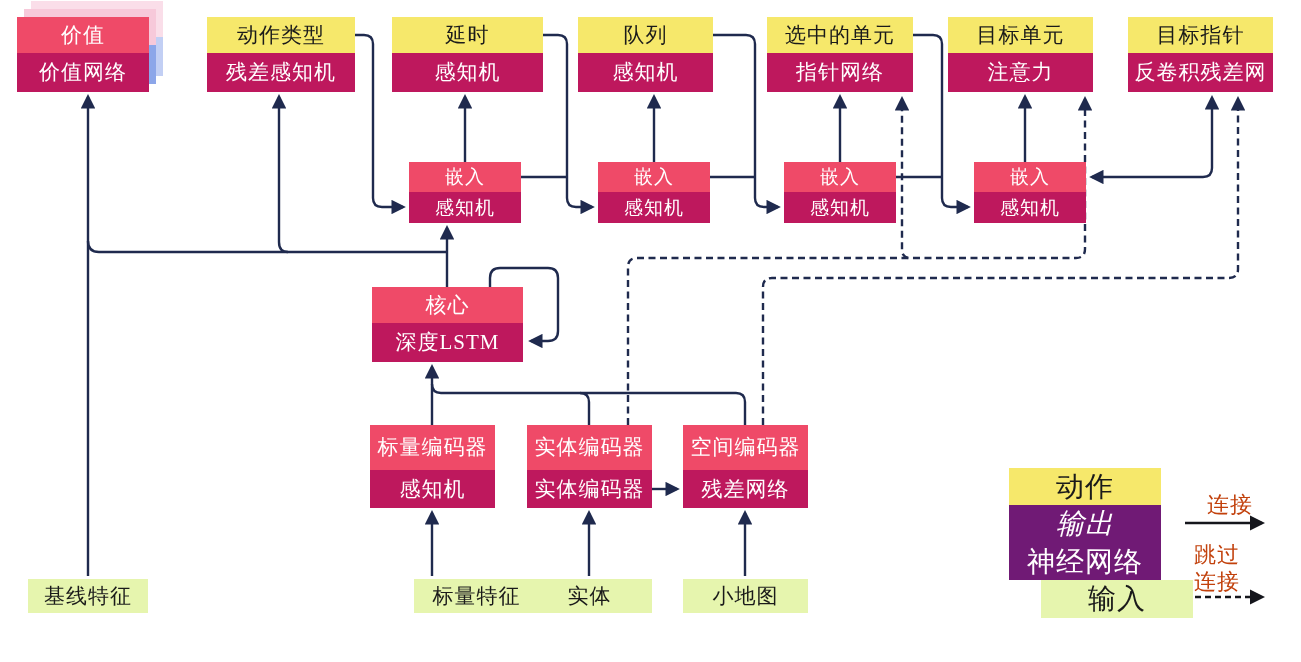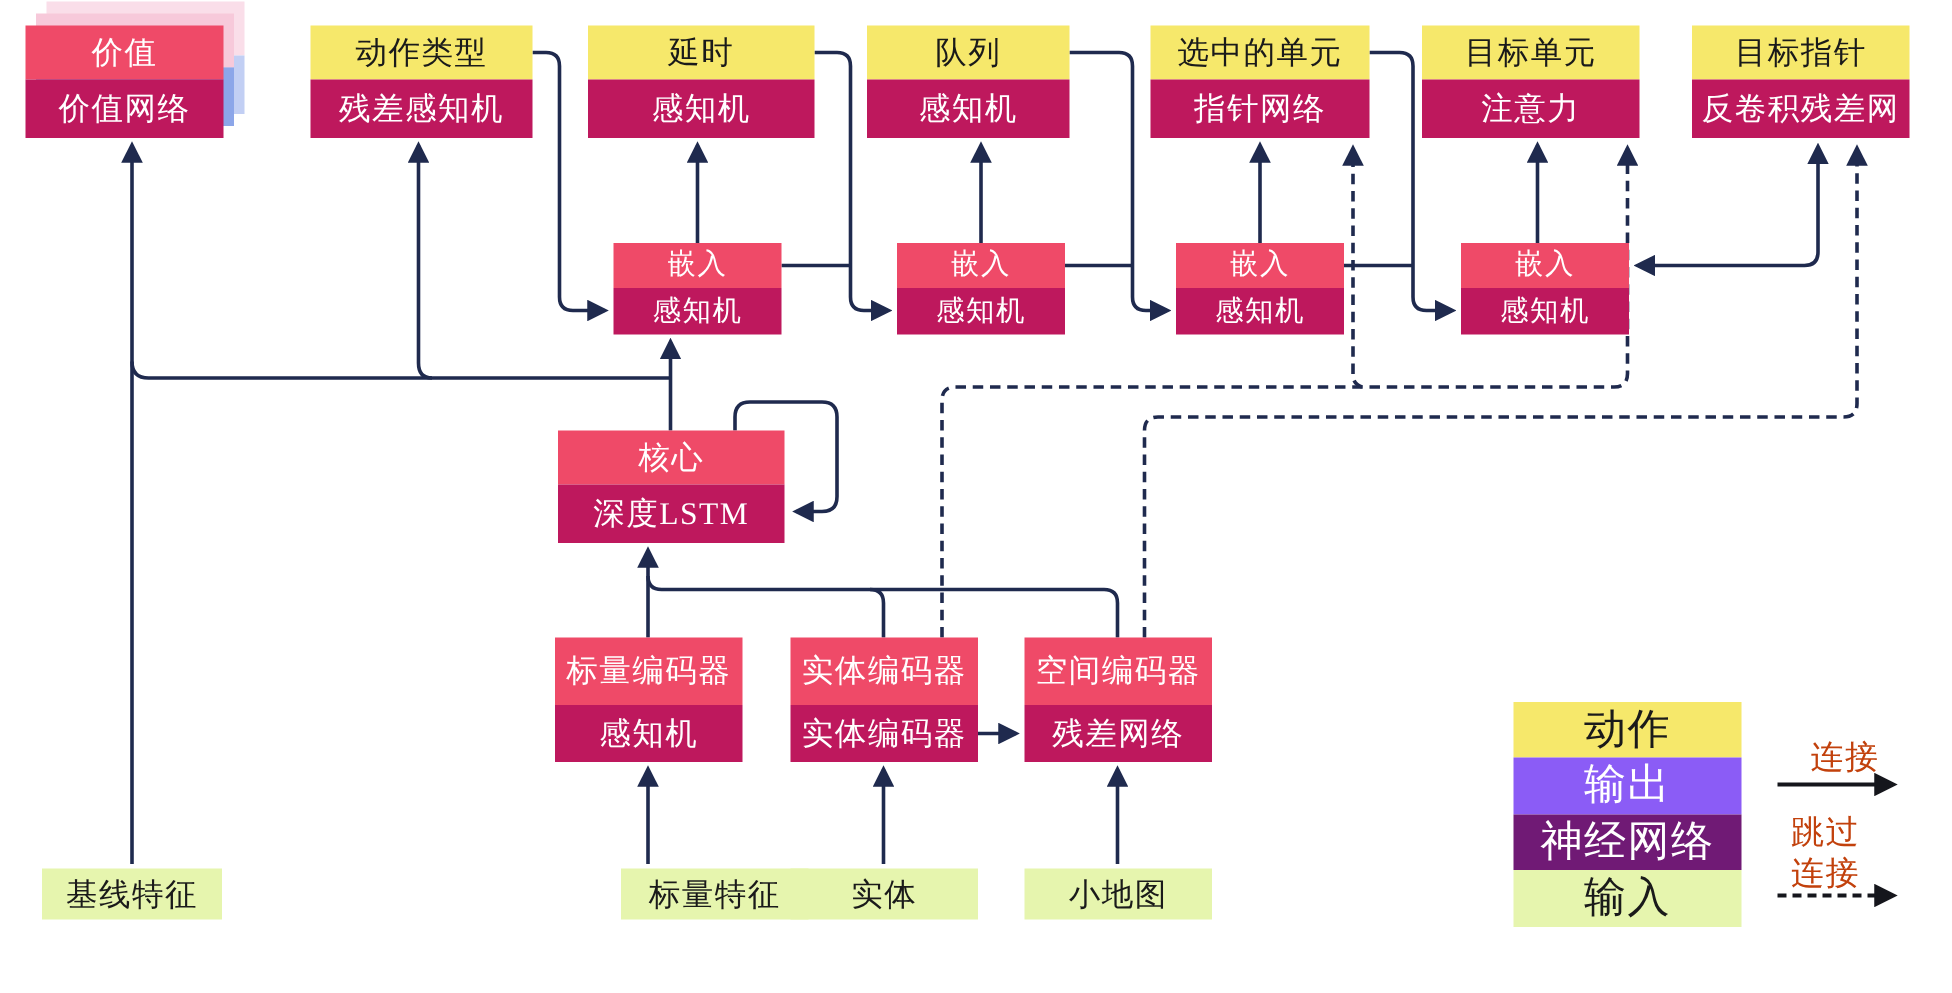--- a/index.html
+++ b/index.html
@@ -33,23 +33,23 @@
   .stack.s2{left:14px;top:-16px;}
   .stack.s2 .sh-t{background:#FADEE9;}
   .stack.s2 .sh-b{background:#C2CFF4;}
   .stack.s1{left:7px;top:-8px;}
   .stack.s1 .sh-t{background:#F7C9DA;}
   .stack.s1 .sh-b{background:#8CA6E9;}
   
   #legend{position:absolute;left:1009px;top:468px;width:152px;z-index:2;text-align:center;}
   .lrow{width:100%;font-size:28px;letter-spacing:1px;}
   .lrow.l1{height:37px;line-height:37px;background:#F6E86B;color:#1a1a1a;}
-  .lrow.l2{height:38px;line-height:38px;background:#8b5cf6;color:#ffffff;}
+  .lrow.l2{height:38px;line-height:38px;background:#701a75;color:#ffffff;font-style:italic;}
   .lrow.l3{height:37px;line-height:37px;background:#701a75;color:#ffffff;}
-  .lrow.l4{height:38px;line-height:38px;background:#E6F5AE;color:#1a1a1a;}
+  .lrow.l4{height:38px;line-height:38px;background:#E6F5AE;color:#1a1a1a;margin-left:32px;}
   .ltext{position:absolute;z-index:2;color:#c2410c;font-size:22px;letter-spacing:1px;text-align:center;width:90px;}
 </style>
 </head>
 <body>
 
 <div id="canvas">
 
   <svg id="wires" width="1301" height="662" viewBox="0 0 1301 662">
     <defs>
       <marker id="ah" viewBox="0 0 10 10" refX="8" refY="5" markerWidth="6" markerHeight="6" orient="auto-start-reverse" markerUnits="strokeWidth">

